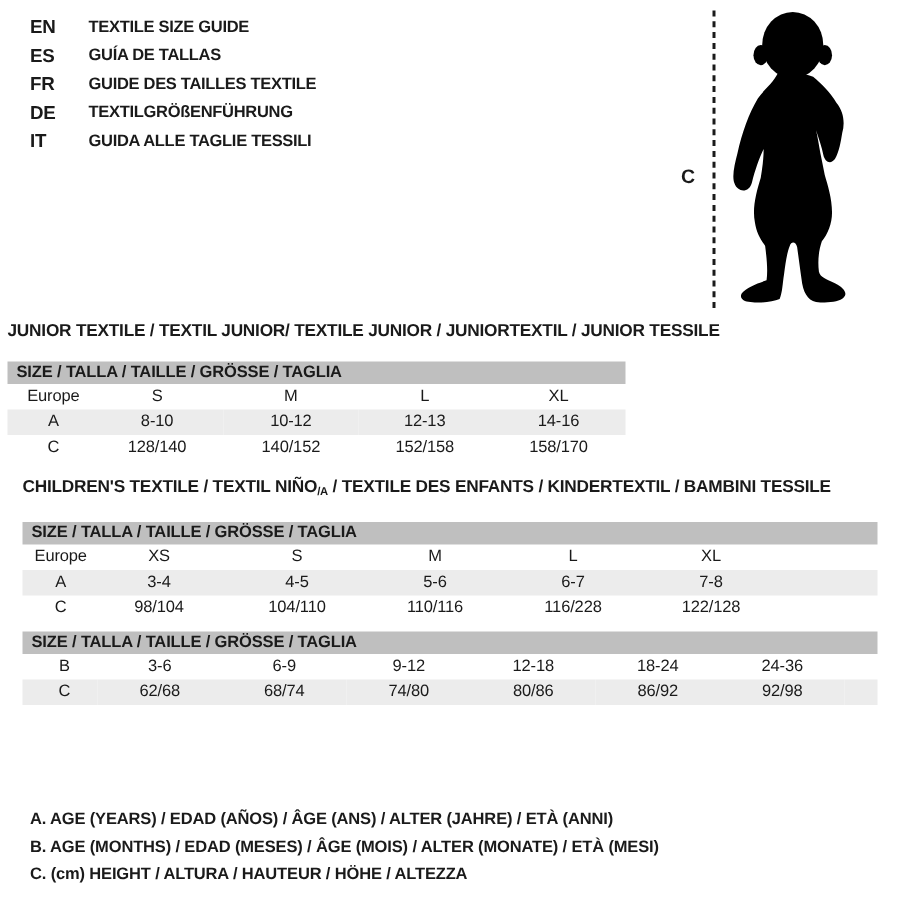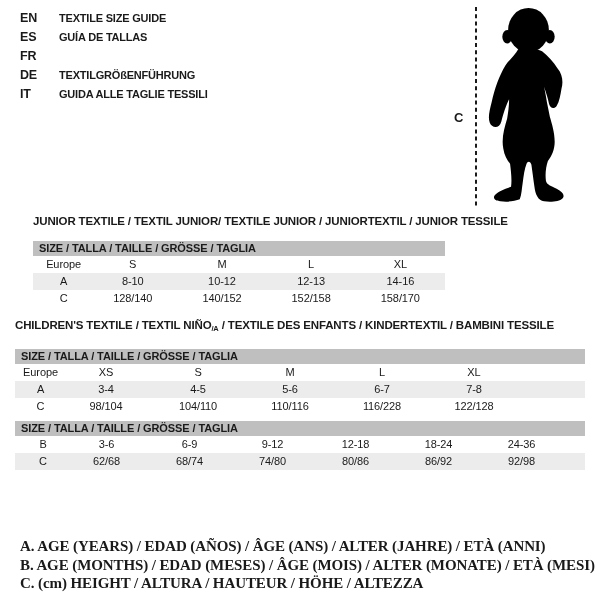--- a/index.html
+++ b/index.html
@@ -12,54 +12,55 @@
   .lang-row{display:flex;height:19px;align-items:center;}
   .lang-code{width:39px;font-weight:700;font-size:12.5px;letter-spacing:-0.2px;}
   .lang-label{font-weight:700;font-size:11px;letter-spacing:-0.2px;white-space:nowrap;}
   
   .figure{position:absolute;left:446px;top:5px;width:134px;height:204px;}
   .dash-line{stroke:var(--ink,#1a1a1a);stroke-width:2;stroke-dasharray:4 3.2;}
   .measure-c{font-family:"Liberation Sans",sans-serif;font-weight:700;font-size:13px;fill:var(--ink,#1a1a1a);}
   .baby ellipse,.baby path{fill:#000;}
   
   .table-block{position:absolute;}
-  #table1{left:33px;top:214px;width:412px;}
+  #table1{left:5px;top:214px;width:412px;}
   #table2{left:15px;top:318px;width:570px;}
   #table3{left:15px;top:421px;width:570px;}
   .table-title{font-weight:700;font-size:11.5px;letter-spacing:-0.15px;line-height:14px;margin-bottom:13px;white-space:nowrap;}
   #table3 .table-title{line-height:17px;margin-bottom:10px;white-space:normal;width:560px;}
   .table-title .sub{font-size:7.5px;vertical-align:-2px;}
   table{border-collapse:collapse;width:100%;table-layout:fixed;}
   .c-lbl1{width:55px}.c-d1{width:89px}
   .c-lbl2{width:45px}.c-d2{width:92px}.c-sp2{width:65px}
   .c-lbl3{width:50px}.c-d3{width:83px}.c-sp3{width:22px}
   td{font-size:11px;letter-spacing:-0.1px;height:17px;line-height:17px;padding:0;text-align:center;}
   tr.size-header td{background:var(--th-bg,#bfbfbf);font-weight:700;height:15px;line-height:15px;text-align:left;padding-left:6px;}
   td.lbl{text-align:center;padding-left:6px;}
   tr.alt td{background:var(--alt-bg,#ececec);}
   
   .footnotes{position:absolute;left:20px;top:537px;}
-  .fn{font-weight:700;font-size:15px;letter-spacing:-0.1px;line-height:18.5px;white-space:nowrap;font-family:Liberation Serif, serif;}
+  .fn{font-weight:700;font-size:11px;letter-spacing:-0.1px;line-height:18.5px;white-space:nowrap;}
 </style>
 </head>
 <body>
 
 <div class="canvas">
 
   <div class="lang-header">
     <div class="lang-row">
       <span class="lang-code">EN</span>
       <span class="lang-label">TEXTILE SIZE GUIDE</span>
     </div>
     <div class="lang-row">
       <span class="lang-code">ES</span>
       <span class="lang-label">GUÍA DE TALLAS</span>
     </div>
     <div class="lang-row">
       <span class="lang-code">FR</span>
+      <span class="lang-label">GUIDE DES TAILLES TEXTILE</span>
     </div>
     <div class="lang-row">
       <span class="lang-code">DE</span>
       <span class="lang-label">TEXTILGRÖßENFÜHRUNG</span>
     </div>
     <div class="lang-row">
       <span class="lang-code">IT</span>
       <span class="lang-label">GUIDA ALLE TAGLIE TESSILI</span>
     </div>
   </div>

